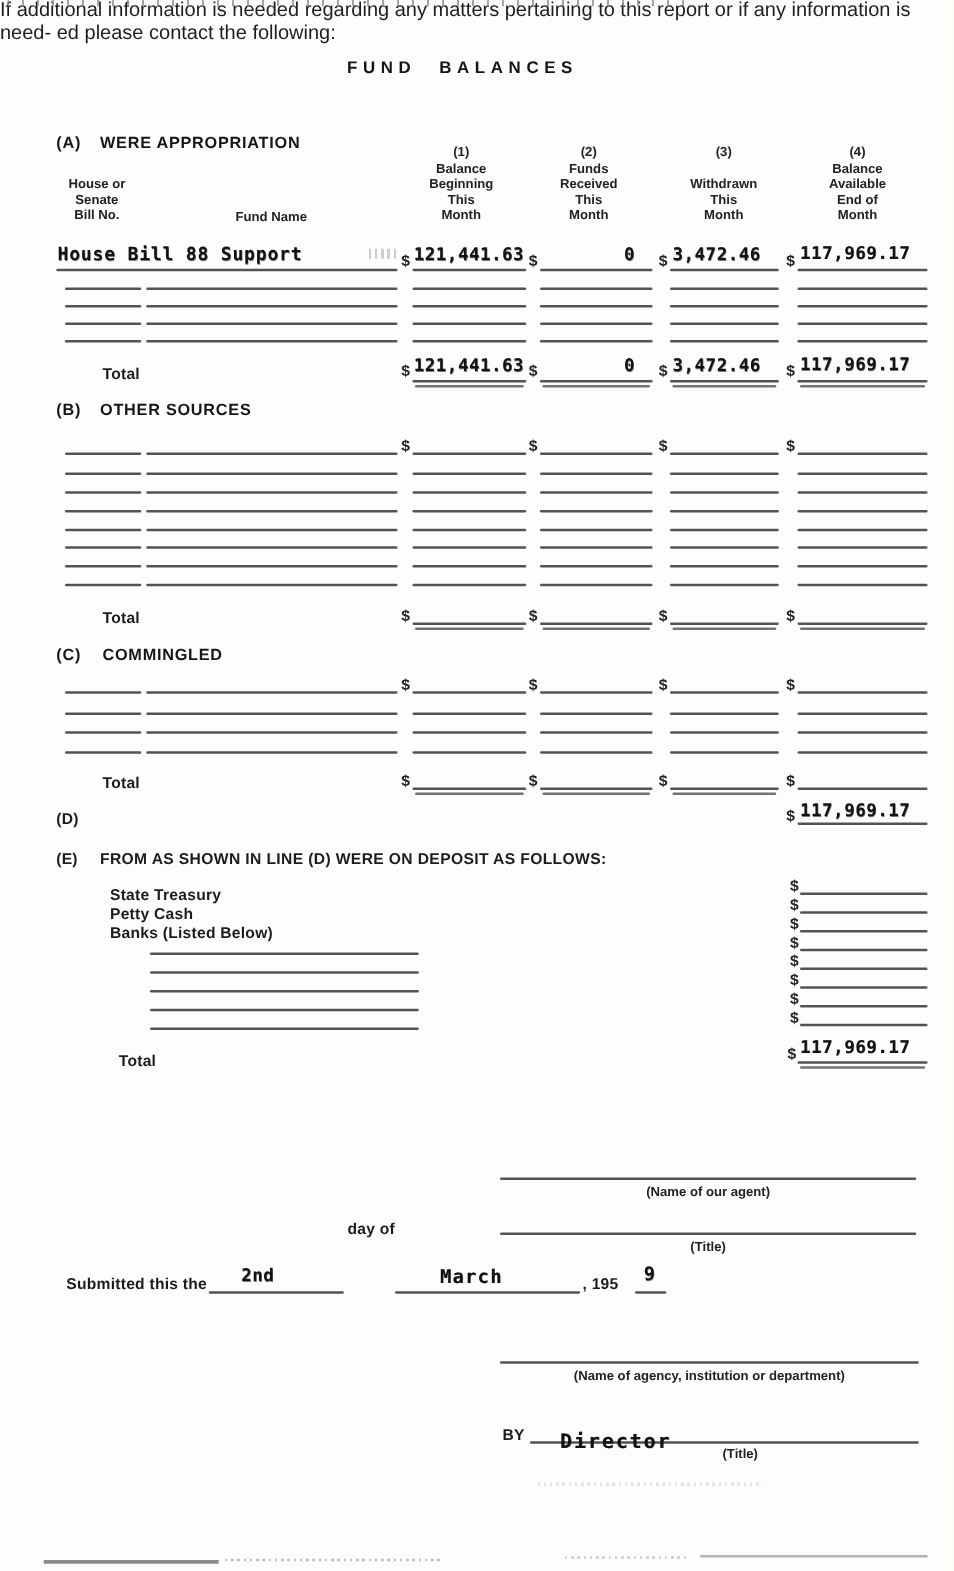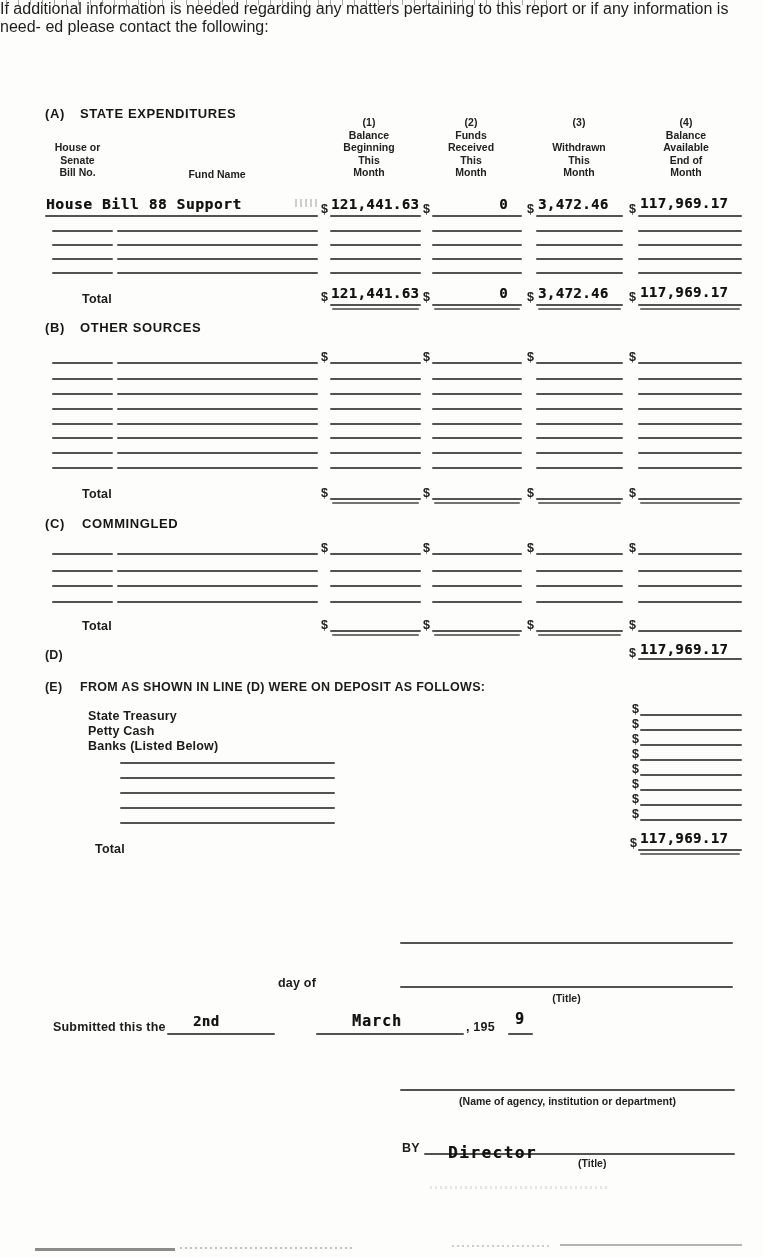--- a/index.html
+++ b/index.html
@@ -35,24 +35,25 @@
   .smudge{position:absolute;opacity:.35;filter:blur(.4px);
           background:repeating-linear-gradient(90deg,#777 0 2px,transparent 2px 5px);}
 </style>
 </head>
 <body>
 
 <div class="page">
 
   <div class="ticks"></div>
 
+  <div class="title">FUND BALANCES</div>
 
   
   <span class="sechead" style="left:45px;top:106px;">(A)</span>
-  <span class="sechead" style="left:80px;top:106px;">STATE EXPENDITURES</span>
+  <span class="sechead" style="left:80px;top:106px;">WERE APPROPRIATION</span>
 
   <div class="colhead" style="left:40px;top:141px;width:75px;">House or
 Senate
 Bill No.</div>
   <div class="colhead" style="left:172px;top:168px;width:90px;">Fund  Name</div>
   <div class="colhead" style="left:326px;top:116px;width:86px;">(1)
 Balance
 Beginning
 This
 Month</div>
@@ -198,20 +199,21 @@
   <span class="typed" style="left:640px;top:830px;">117,969.17</span>
   <div class="ln" style="left:638px;width:104px;top:849px;"></div>
   <div class="ln thin" style="left:640px;width:100px;top:853px;"></div>
 
   
   <span class="note" style="left:68px;top:870px;">If additional information is needed regarding any matters pertaining to this report or if any information is need-</span>
   <span class="note" style="left:34px;top:886px;">ed please contact the following:</span>
 
   
   <div class="ln" style="left:400px;width:333px;top:942px;"></div>
+  <div class="cap" style="left:400px;width:333px;top:948px;">(Name of our agent)</div>
   <div class="ln" style="left:400px;width:333px;top:986px;"></div>
   <div class="cap" style="left:400px;width:333px;top:992px;">(Title)</div>
 
   
   <span class="lbl" style="left:53px;top:1020px;">Submitted this the</span>
   <div class="ln" style="left:167px;width:108px;top:1033px;"></div>
   <span class="typed" style="left:193px;top:1013px;">2nd</span>
   <span class="lbl" style="left:278px;top:976px;">day of</span>
   <div class="ln" style="left:316px;width:148px;top:1033px;"></div>
   <span class="typed" style="left:352px;top:1012px;font-size:15px;letter-spacing:1px;">March</span>

